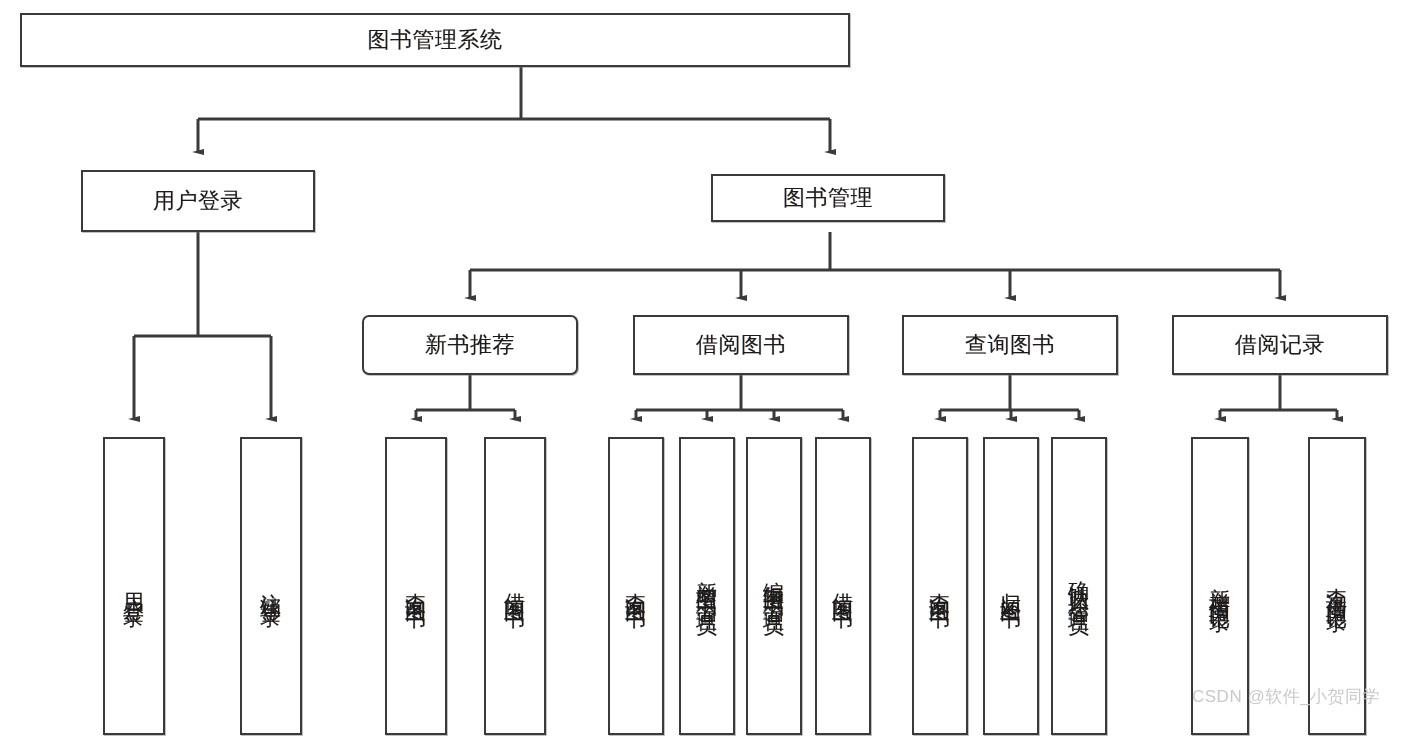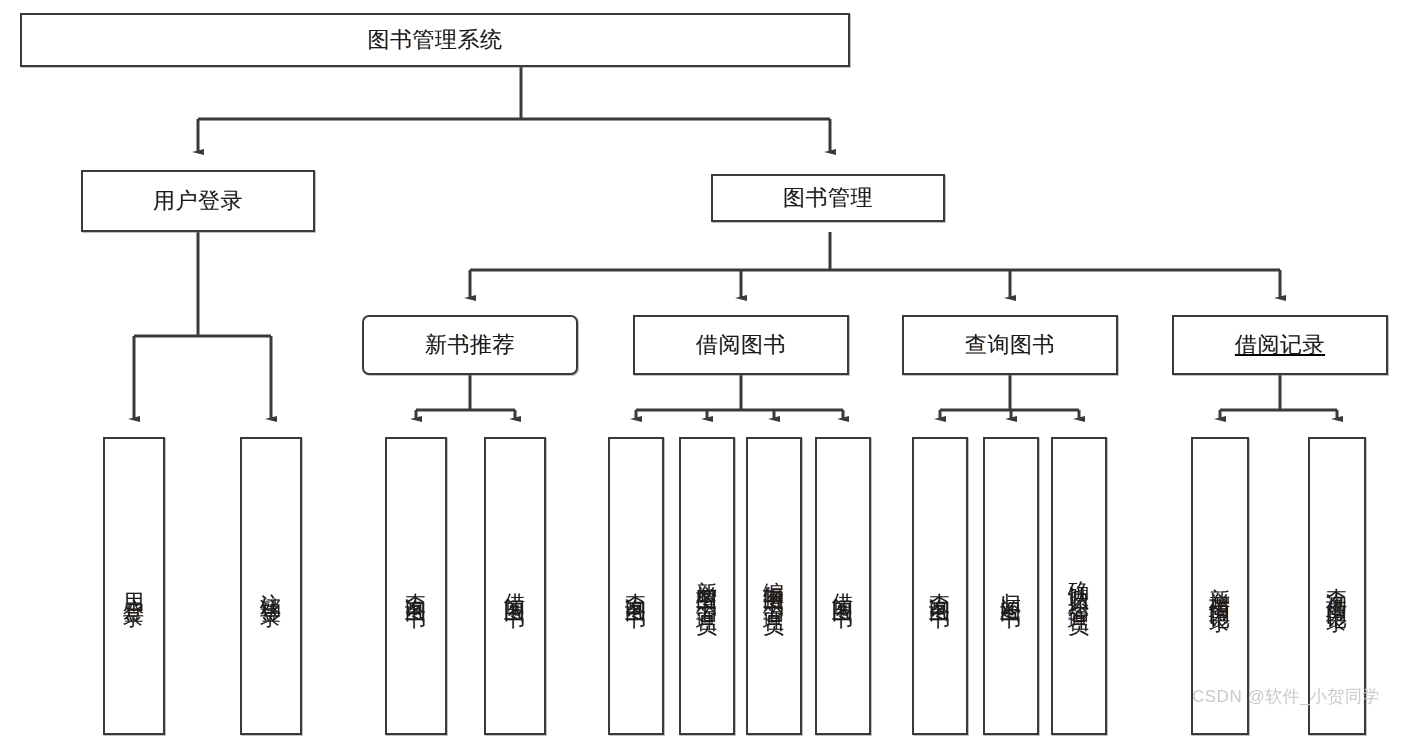--- a/index.html
+++ b/index.html
@@ -125,21 +125,21 @@
 
   <div class="node" style="left: 362px; top: 315px; width: 216px; height: 60px; border-radius: 7px;">
     <span class="label">新书推荐</span>
   </div>
   <div class="node" style="left: 633px; top: 315px; width: 216px; height: 60px;">
     <span class="label">借阅图书</span>
   </div>
   <div class="node" style="left: 902px; top: 315px; width: 216px; height: 60px;">
     <span class="label">查询图书</span>
   </div>
-  <div class="node" style="left: 1172px; top: 315px; width: 216px; height: 60px; text-decoration: underline;">
+  <div class="node" style="left: 1172px; top: 315px; width: 216px; height: 60px;">
     <span class="label">借阅记录</span>
   </div>
 
   <div class="node vertical" style="left: 103px; top: 437px; width: 62px; height: 298px;">
     <span class="label">用户登录</span>
   </div>
   <div class="node vertical" style="left: 240px; top: 437px; width: 62px; height: 298px;">
     <span class="label">注销登录</span>
   </div>
   <div class="node vertical" style="left: 385px; top: 437px; width: 62px; height: 298px;">

